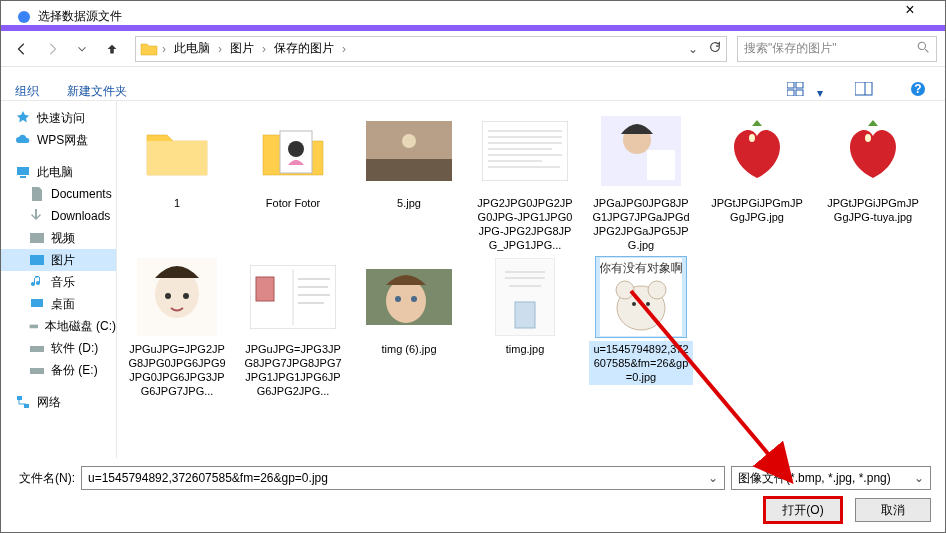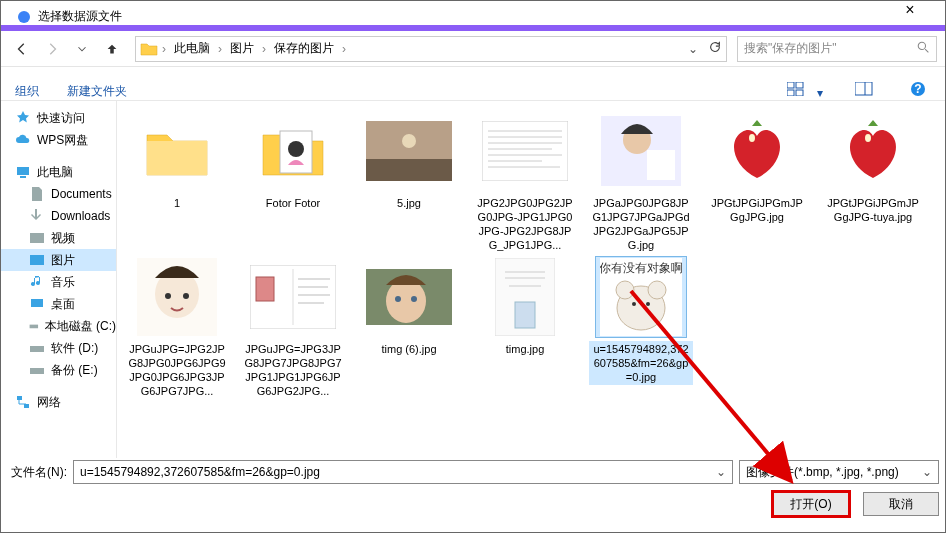--- a/index.html
+++ b/index.html
@@ -29,21 +29,21 @@
 .tree-item.sel{background:#cde8ff}
 .tree-item .ico{width:16px;height:16px;display:flex;align-items:center;justify-content:center}
 .tree-sep{height:10px}
 .content{flex:1;padding:10px 6px;overflow:hidden}
 .grid{display:flex;flex-wrap:wrap;gap:4px 8px;align-content:flex-start}
 .item{width:108px;display:flex;flex-direction:column;align-items:center}
 .item .thumb{width:90px;height:80px;display:flex;align-items:center;justify-content:center;margin-bottom:4px}
 .item.sel .thumb{background:#cde8ff;outline:1px solid #7ab8e8}
 .item .cap{text-align:center;font-size:11px;line-height:14px;max-width:104px;word-break:break-all;padding:1px 2px}
 .item.sel .cap{background:#cde8ff}
-.bottom{position:absolute;left:0;right:0;bottom:6px;height:74px;padding:8px 6px;display:flex;flex-direction:column;gap:8px}
+.bottom{position:absolute;left:0;right:0;bottom:0;height:74px;padding:8px 14px;display:flex;flex-direction:column;gap:8px}
 .row1{display:flex;align-items:center;gap:6px}
 .row1 .lbl{width:60px;text-align:right}
 .row1 .fname{flex:1;height:24px;border:1px solid #888;padding:0 6px;display:flex;align-items:center}
 .row1 .fname .dd{margin-left:auto;color:#555}
 .row1 .filter{width:200px;height:24px;border:1px solid #888;padding:0 6px;display:flex;align-items:center}
 .row1 .filter .dd{margin-left:auto;color:#555}
 .row2{display:flex;justify-content:flex-end;gap:14px;align-items:center}
 .btn{min-width:76px;height:24px;border:1px solid #888;background:#e9e9e9;display:flex;align-items:center;justify-content:center;padding:0 10px}
 .btn.primary{outline:3px solid #d00;outline-offset:-1px}
 .arrow{position:absolute;pointer-events:none}

